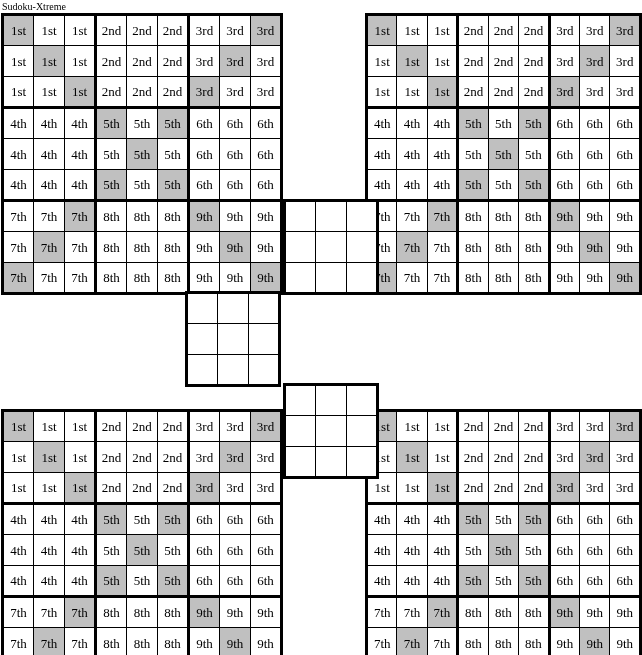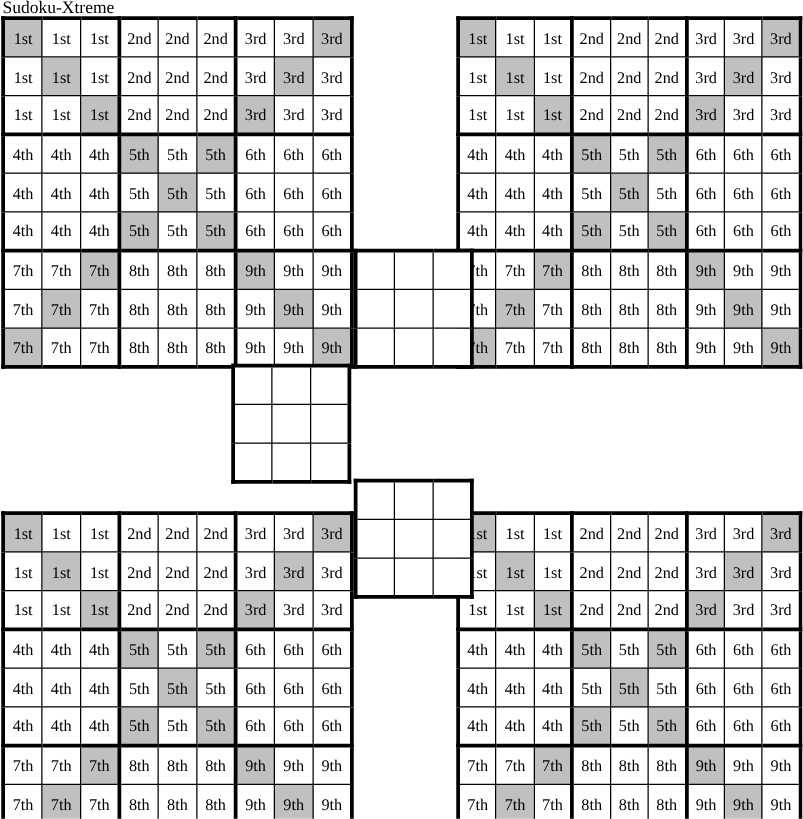--- a/index.html
+++ b/index.html
@@ -11,21 +11,21 @@
     width: 642px;
     height: 655px;
     position: relative;
     font-family: "Liberation Serif", serif;
     overflow: hidden;
   }
   #title {
     position: absolute;
     left: 2px;
     top: 1px;
-    font-size: 14px;
+    font-size: 10px;
     line-height: 11px;
     color: #000;
     white-space: nowrap;
   }
   .grid {
     position: absolute;
     border-collapse: collapse;
     table-layout: fixed;
   }
   .grid td {

